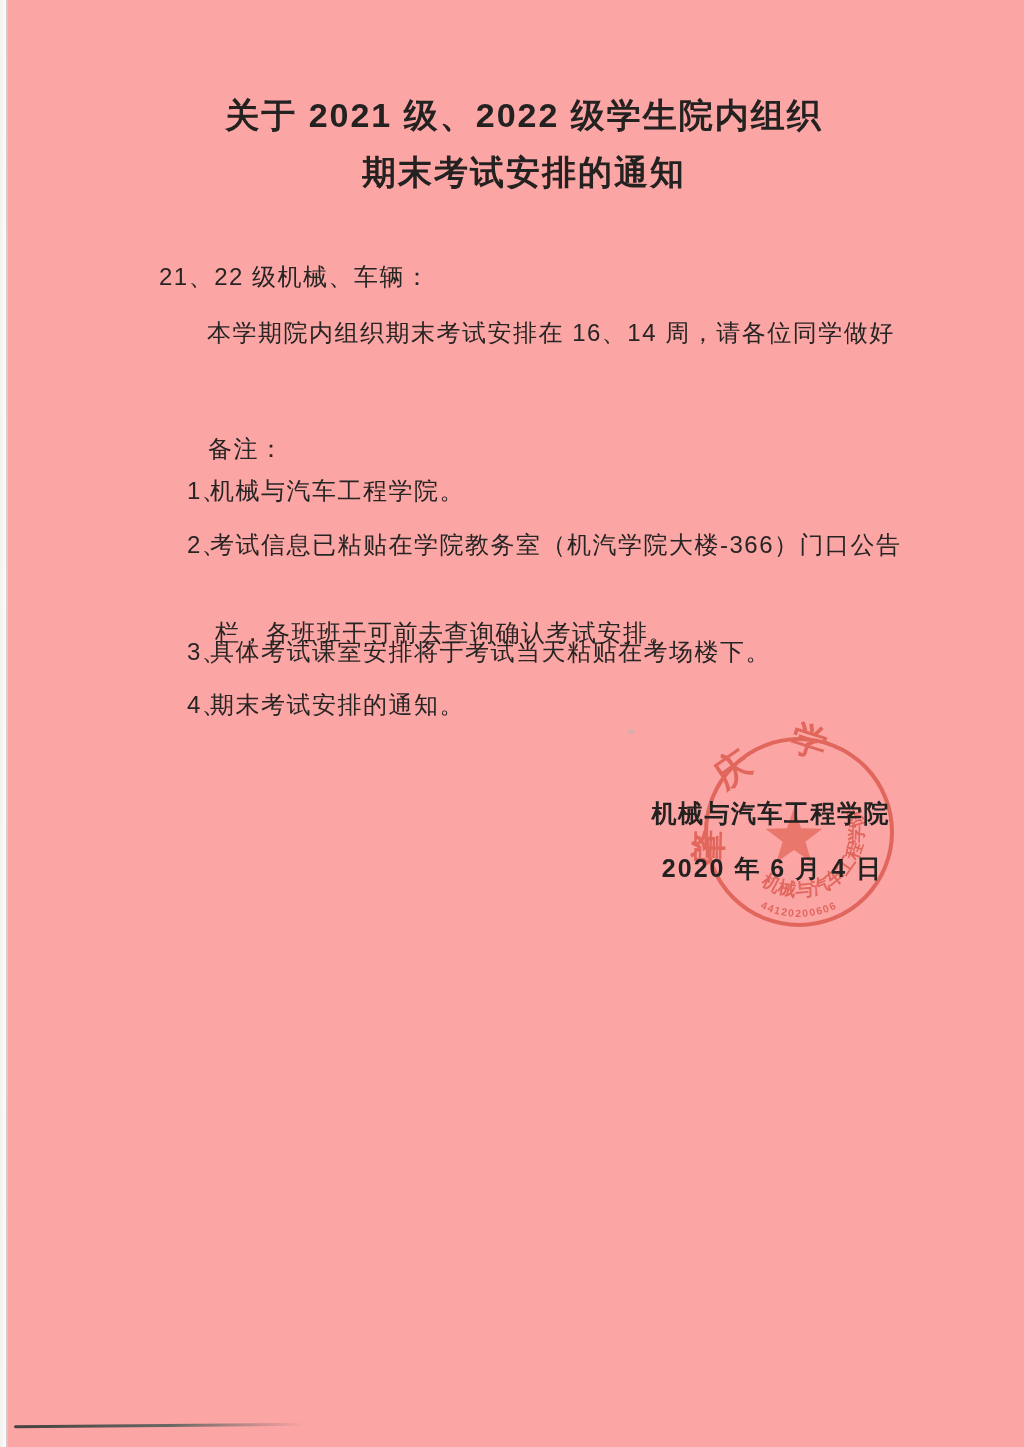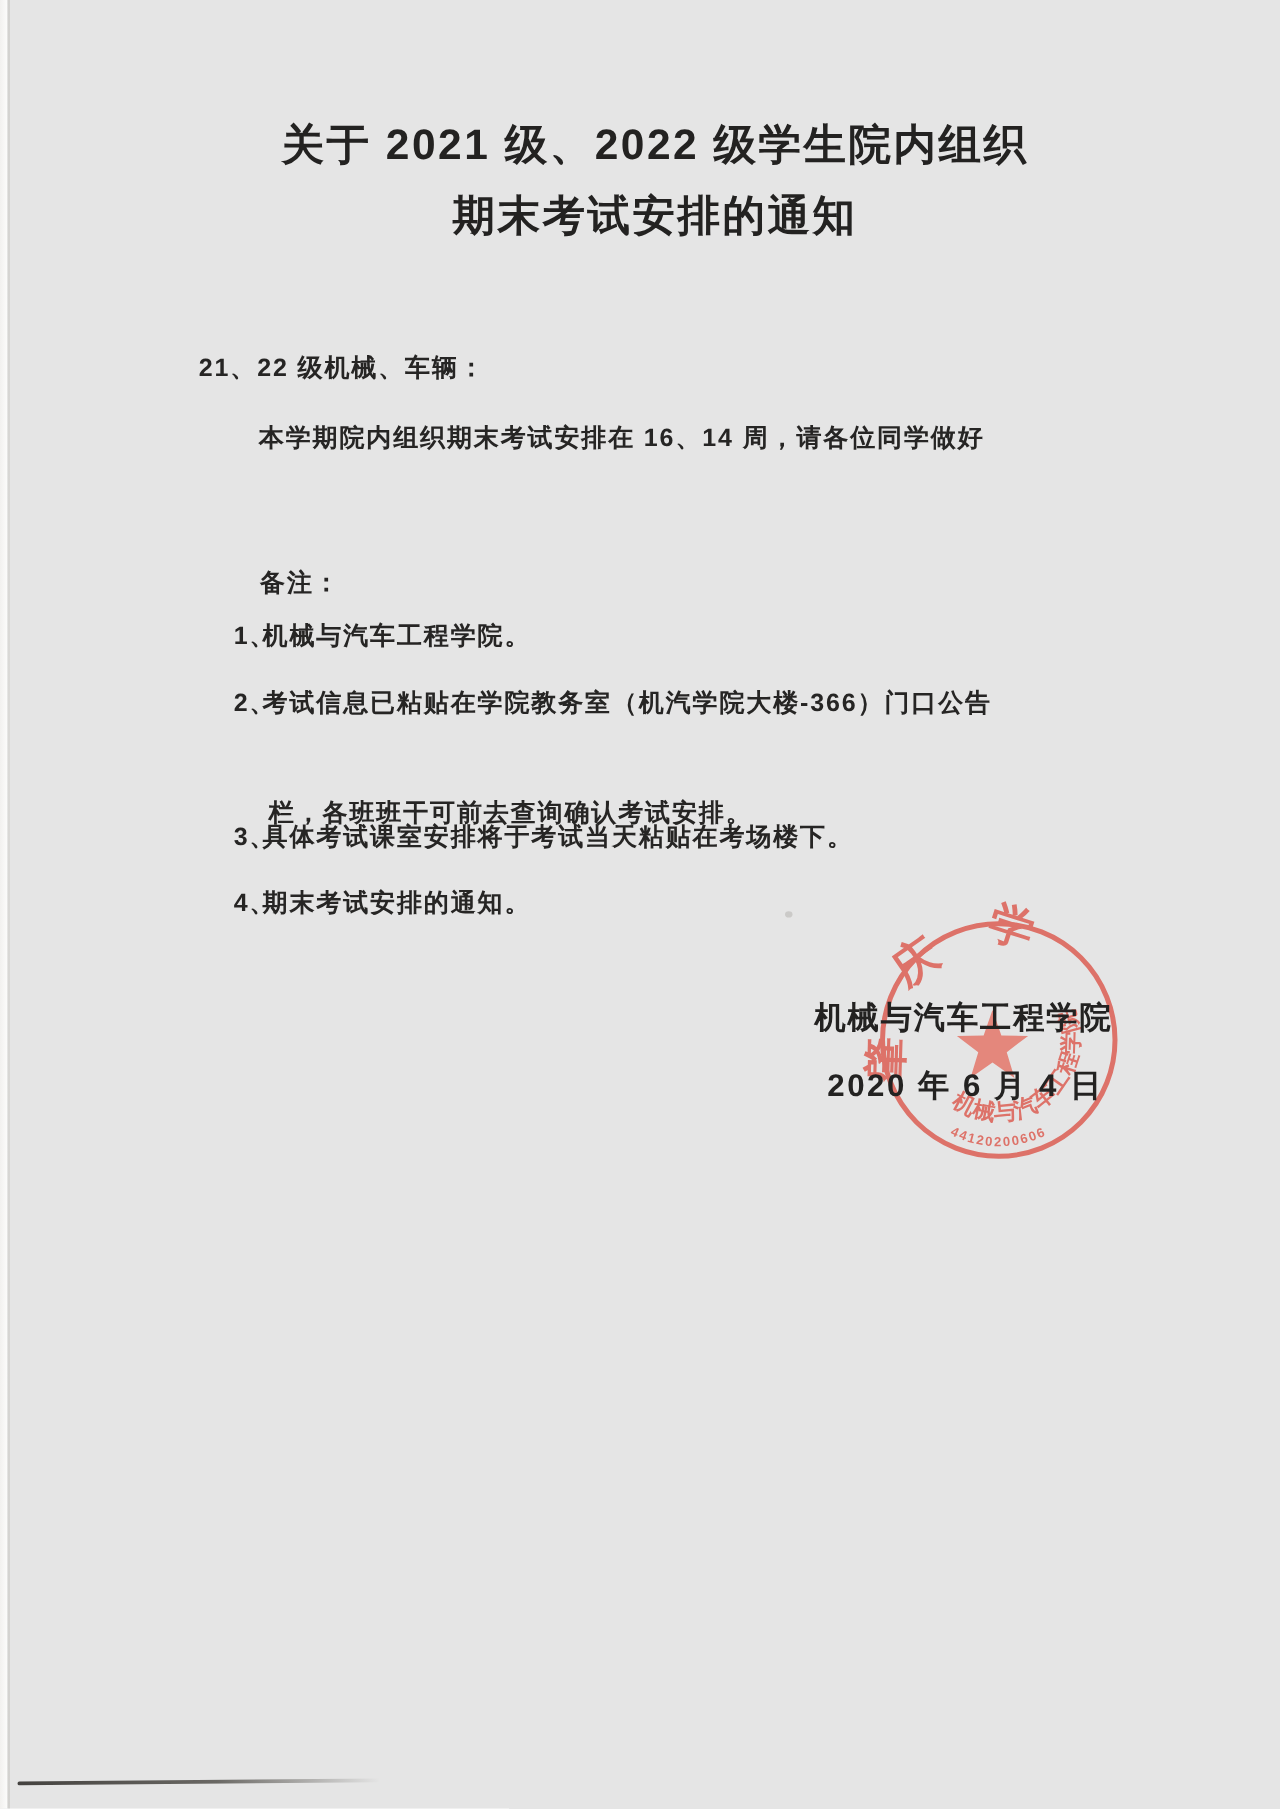--- a/index.html
+++ b/index.html
@@ -4,21 +4,21 @@
 <style>
   html, body {
     margin: 0;
     padding: 0;
     background: #ffffff;
   }
   .page {
     position: relative;
     width: 1024px;
     height: 1447px;
-    background: #e5e5e5;
+    background: #fca5a5;
     overflow: hidden;
     font-family: "Liberation Sans", "DejaVu Sans", sans-serif;
     color: #232221;
   }
   
   .left-edge-line {
     position: absolute;
     left: 6px;
     top: 0;
     width: 2px;
@@ -64,26 +64,25 @@
     font-size: 34px;
     font-weight: 700;
     letter-spacing: 2px;
     white-space: nowrap;
   }
   .title-1 { top: 93px; }
   .title-2 { top: 150px; }
   
   .bodyline {
     position: absolute;
-    font-size: 20px;
-    font-weight: 700;
+    font-size: 24px;
+    font-weight: 400;
     letter-spacing: 1.5px;
     white-space: nowrap;
     color: #262524;
-    margin-top: 20px;
   }
   .salutation   { left: 159px; top: 261px; }
   .para-1       { left: 207px; top: 317px; }
   .para-2       { left: 152px; top: 364px; }
   .notes-label  { left: 208px; top: 433px; }
   .note-row .num  { position: absolute; left: 187px; }
   .note-row .txt  { position: absolute; left: 210px; }
   .n1 { top: 475px; }
   .n2 { top: 529px; }
   .n2b { left: 215px; top: 617px; }

